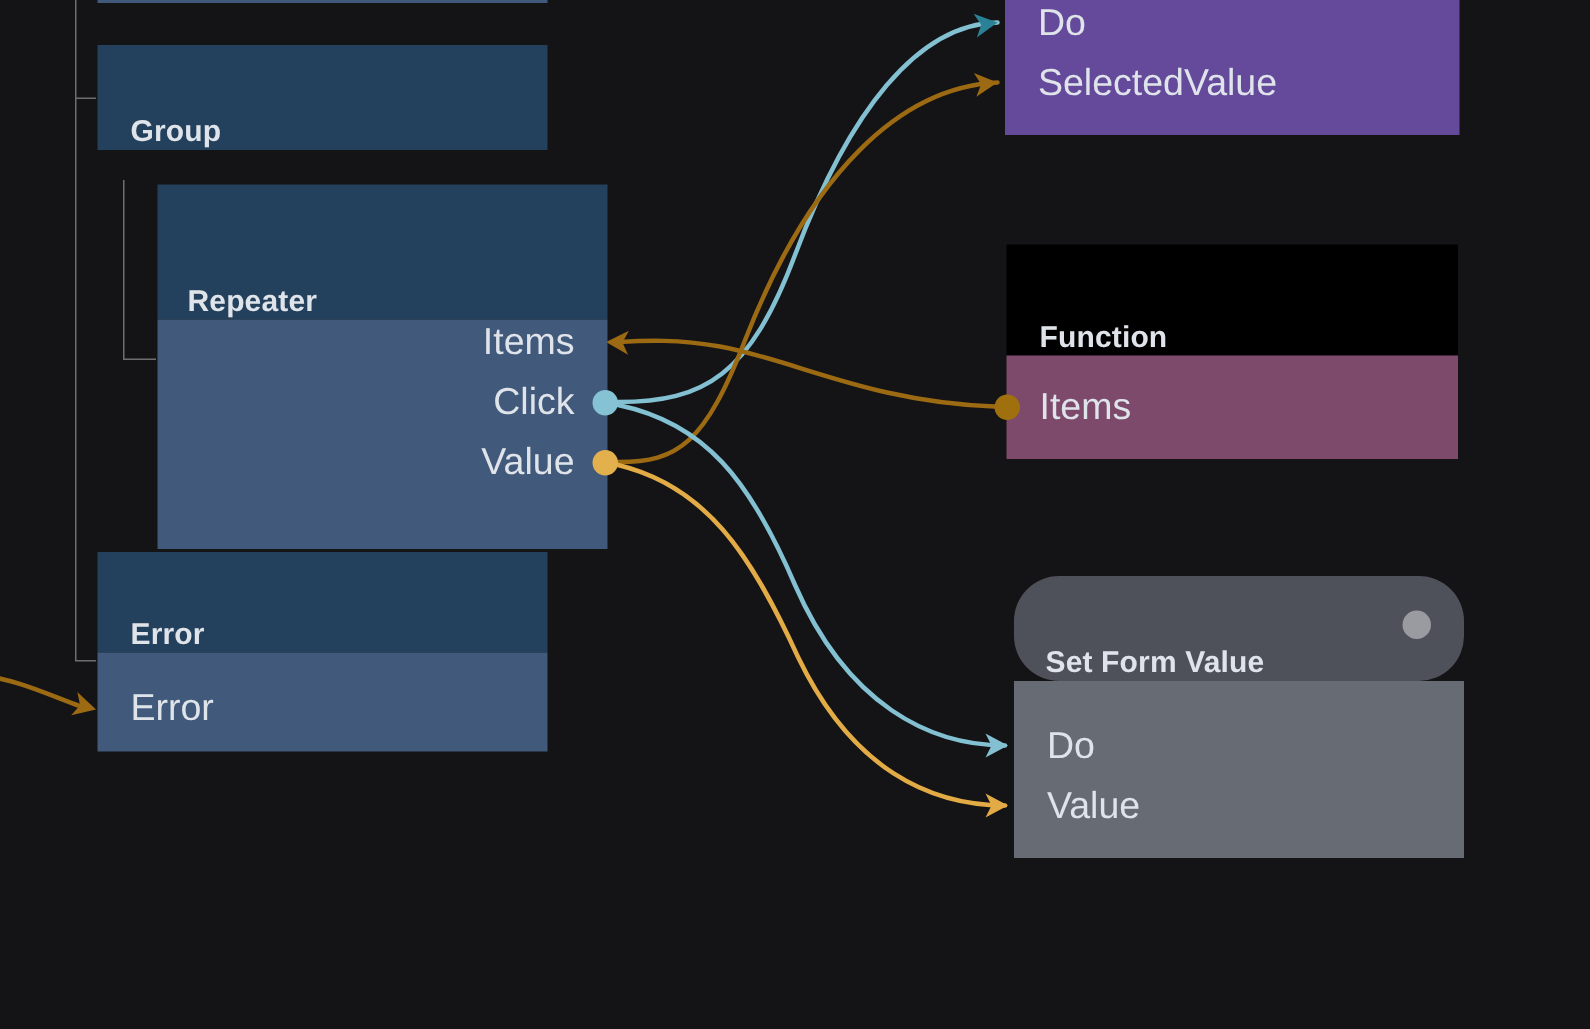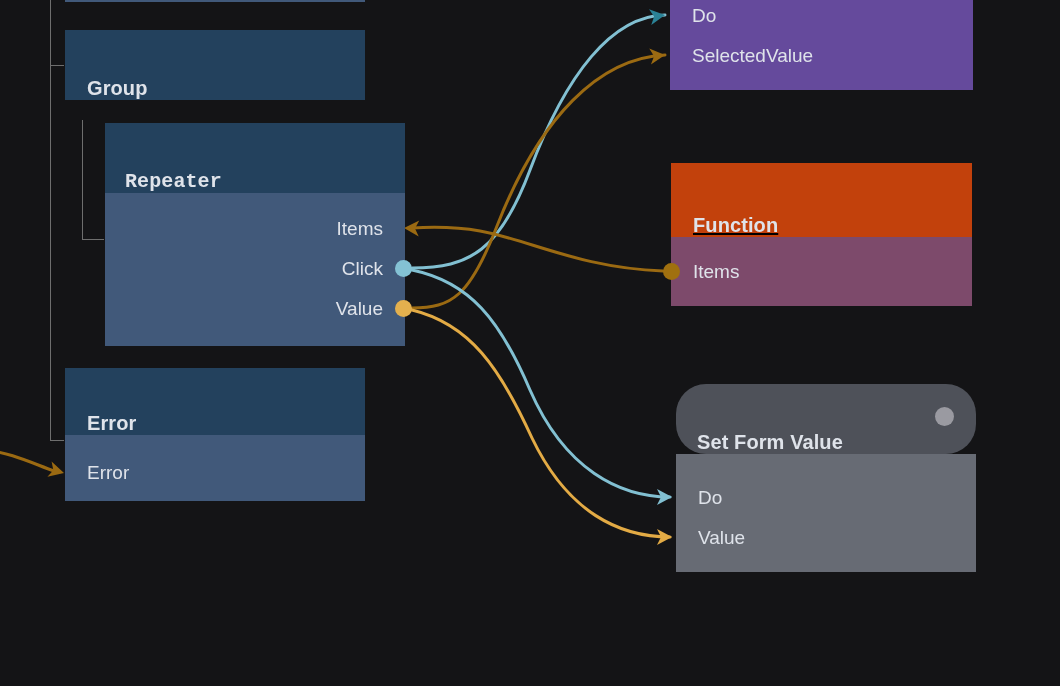--- a/index.html
+++ b/index.html
@@ -60,21 +60,21 @@
     width: 100%;
     height: 100%;
   }
   .port-row {
     position: absolute;
     display: flex;
     align-items: center;
     white-space: nowrap;
   }
   .port-label {
-    font-size: 19px;
+    font-size: 25px;
     color: #dfe3ea;
     line-height: 1;
   }
 
   .port-dot {
     position: absolute;
     width: 17px;
     height: 17px;
     border-radius: 50%;
   }
@@ -83,21 +83,21 @@
     position: absolute;
     width: 19px;
     height: 19px;
     border-radius: 50%;
   }
 
   
   .sk-blue-header { background: #23415d; }
   .sk-blue-body   { background: #41597a; }
   .sk-purple      { background: #654a9c; }
-  .sk-fn-header   { background: #c2410c; text-decoration: underline; }
+  .sk-fn-header   { background: #000000; }
   .sk-fn-body     { background: #7d4a6b; }
   .sk-gray-header { background: #4e5159; border-radius: 30px; }
   .sk-gray-body   { background: #676b74; }
 </style>
 </head>
 <body>
 
 <div id="canvas">
 
   <div id="rails">
@@ -138,21 +138,21 @@
   <div id="nodes">
       <div class="node" style="left: 65px; top: -14px; width: 300px; height: 16px;">
         <div class="node-body sk-blue-body" style="height: 16px;"></div>
       </div>
       <div class="node" style="left: 65px; top: 30px; width: 300px; height: 70px;">
         <div class="node-header sk-blue-header" style="height: 70px;">
           <div class="node-title" style="margin-left: 22px;">Group</div>
         </div>
       </div>
       <div class="node" style="left: 105px; top: 123px; width: 300px; height: 223px;">
-        <div class="node-header sk-blue-header" style="height: 70px; font-family: Liberation Mono, monospace;">
+        <div class="node-header sk-blue-header" style="height: 90px;">
           <div class="node-title" style="margin-left: 20px;">Repeater</div>
         </div>
         <div class="node-body sk-blue-body" style="height: 153px;"></div>
       </div>
       <div class="node" style="left: 65px; top: 368px; width: 300px; height: 133px;">
         <div class="node-header sk-blue-header" style="height: 67px;">
           <div class="node-title" style="margin-left: 22px;">Error</div>
         </div>
         <div class="node-body sk-blue-body" style="height: 66px;"></div>
       </div>

